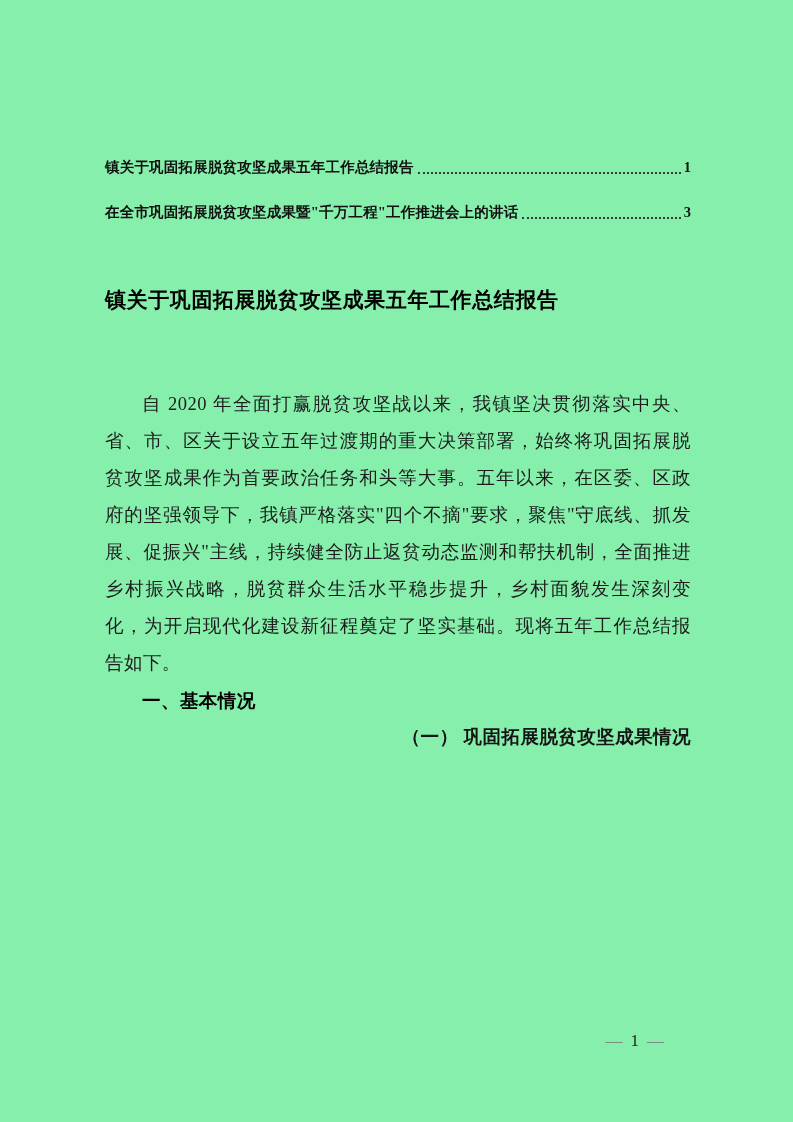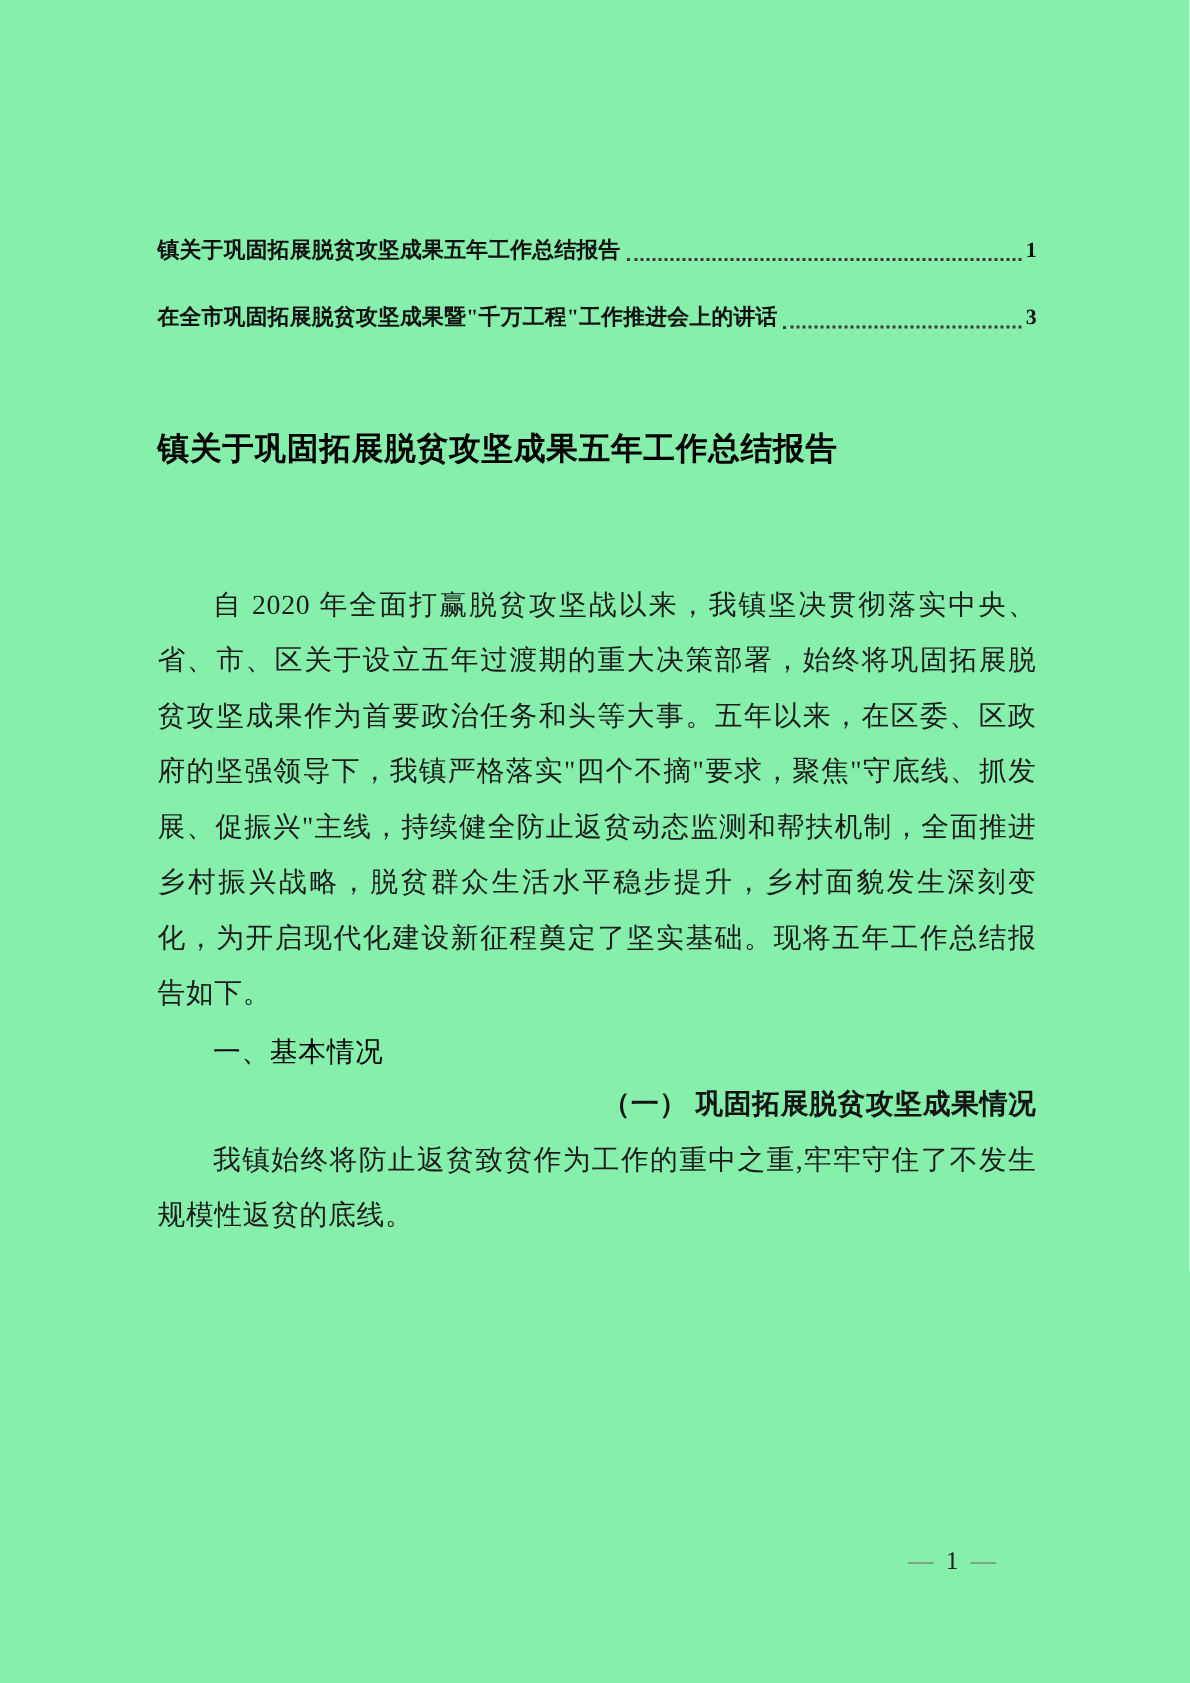--- a/index.html
+++ b/index.html
@@ -66,21 +66,21 @@
     text-align: justify;
     color: #1c1c1c;
   }
   .doc-body p {
     margin: 0;
     text-indent: 2em;
     font-family: Liberation Serif, serif;
   }
   .doc-body p.heading1 {
     font-family: "Liberation Sans", "DejaVu Sans", sans-serif;
-    font-weight: 400;
+    font-weight: 700;
     text-align: left;
     color: #000000;
   }
   .doc-body p.heading2 {
     font-weight: 700;
     text-align: right;
     color: #141414;
   }
 
   
@@ -115,20 +115,19 @@
         <span class="toc-page">3</span>
       </div>
     </div>
 
   <div class="doc-title">镇关于巩固拓展脱贫攻坚成果五年工作总结报告</div>
 
   <div class="doc-body">
       <p class="body">自 2020 年全面打赢脱贫攻坚战以来，我镇坚决贯彻落实中央、省、市、区关于设立五年过渡期的重大决策部署，始终将巩固拓展脱贫攻坚成果作为首要政治任务和头等大事。五年以来，在区委、区政府的坚强领导下，我镇严格落实"四个不摘"要求，聚焦"守底线、抓发展、促振兴"主线，持续健全防止返贫动态监测和帮扶机制，全面推进乡村振兴战略，脱贫群众生活水平稳步提升，乡村面貌发生深刻变化，为开启现代化建设新征程奠定了坚实基础。现将五年工作总结报告如下。</p>
       <p class="heading1">一、基本情况</p>
       <p class="heading2">（一） 巩固拓展脱贫攻坚成果情况</p>
-      <p class="body">我镇始终将防止返贫致贫作为工作的重中之重,牢牢守住了不发生规模性返贫的底线。</p>
     </div>
 
   <div class="footer">
     <span class="dash">—</span><span>1</span><span class="dash">—</span>
   </div>
 
 </div>
 
 </body></html>

